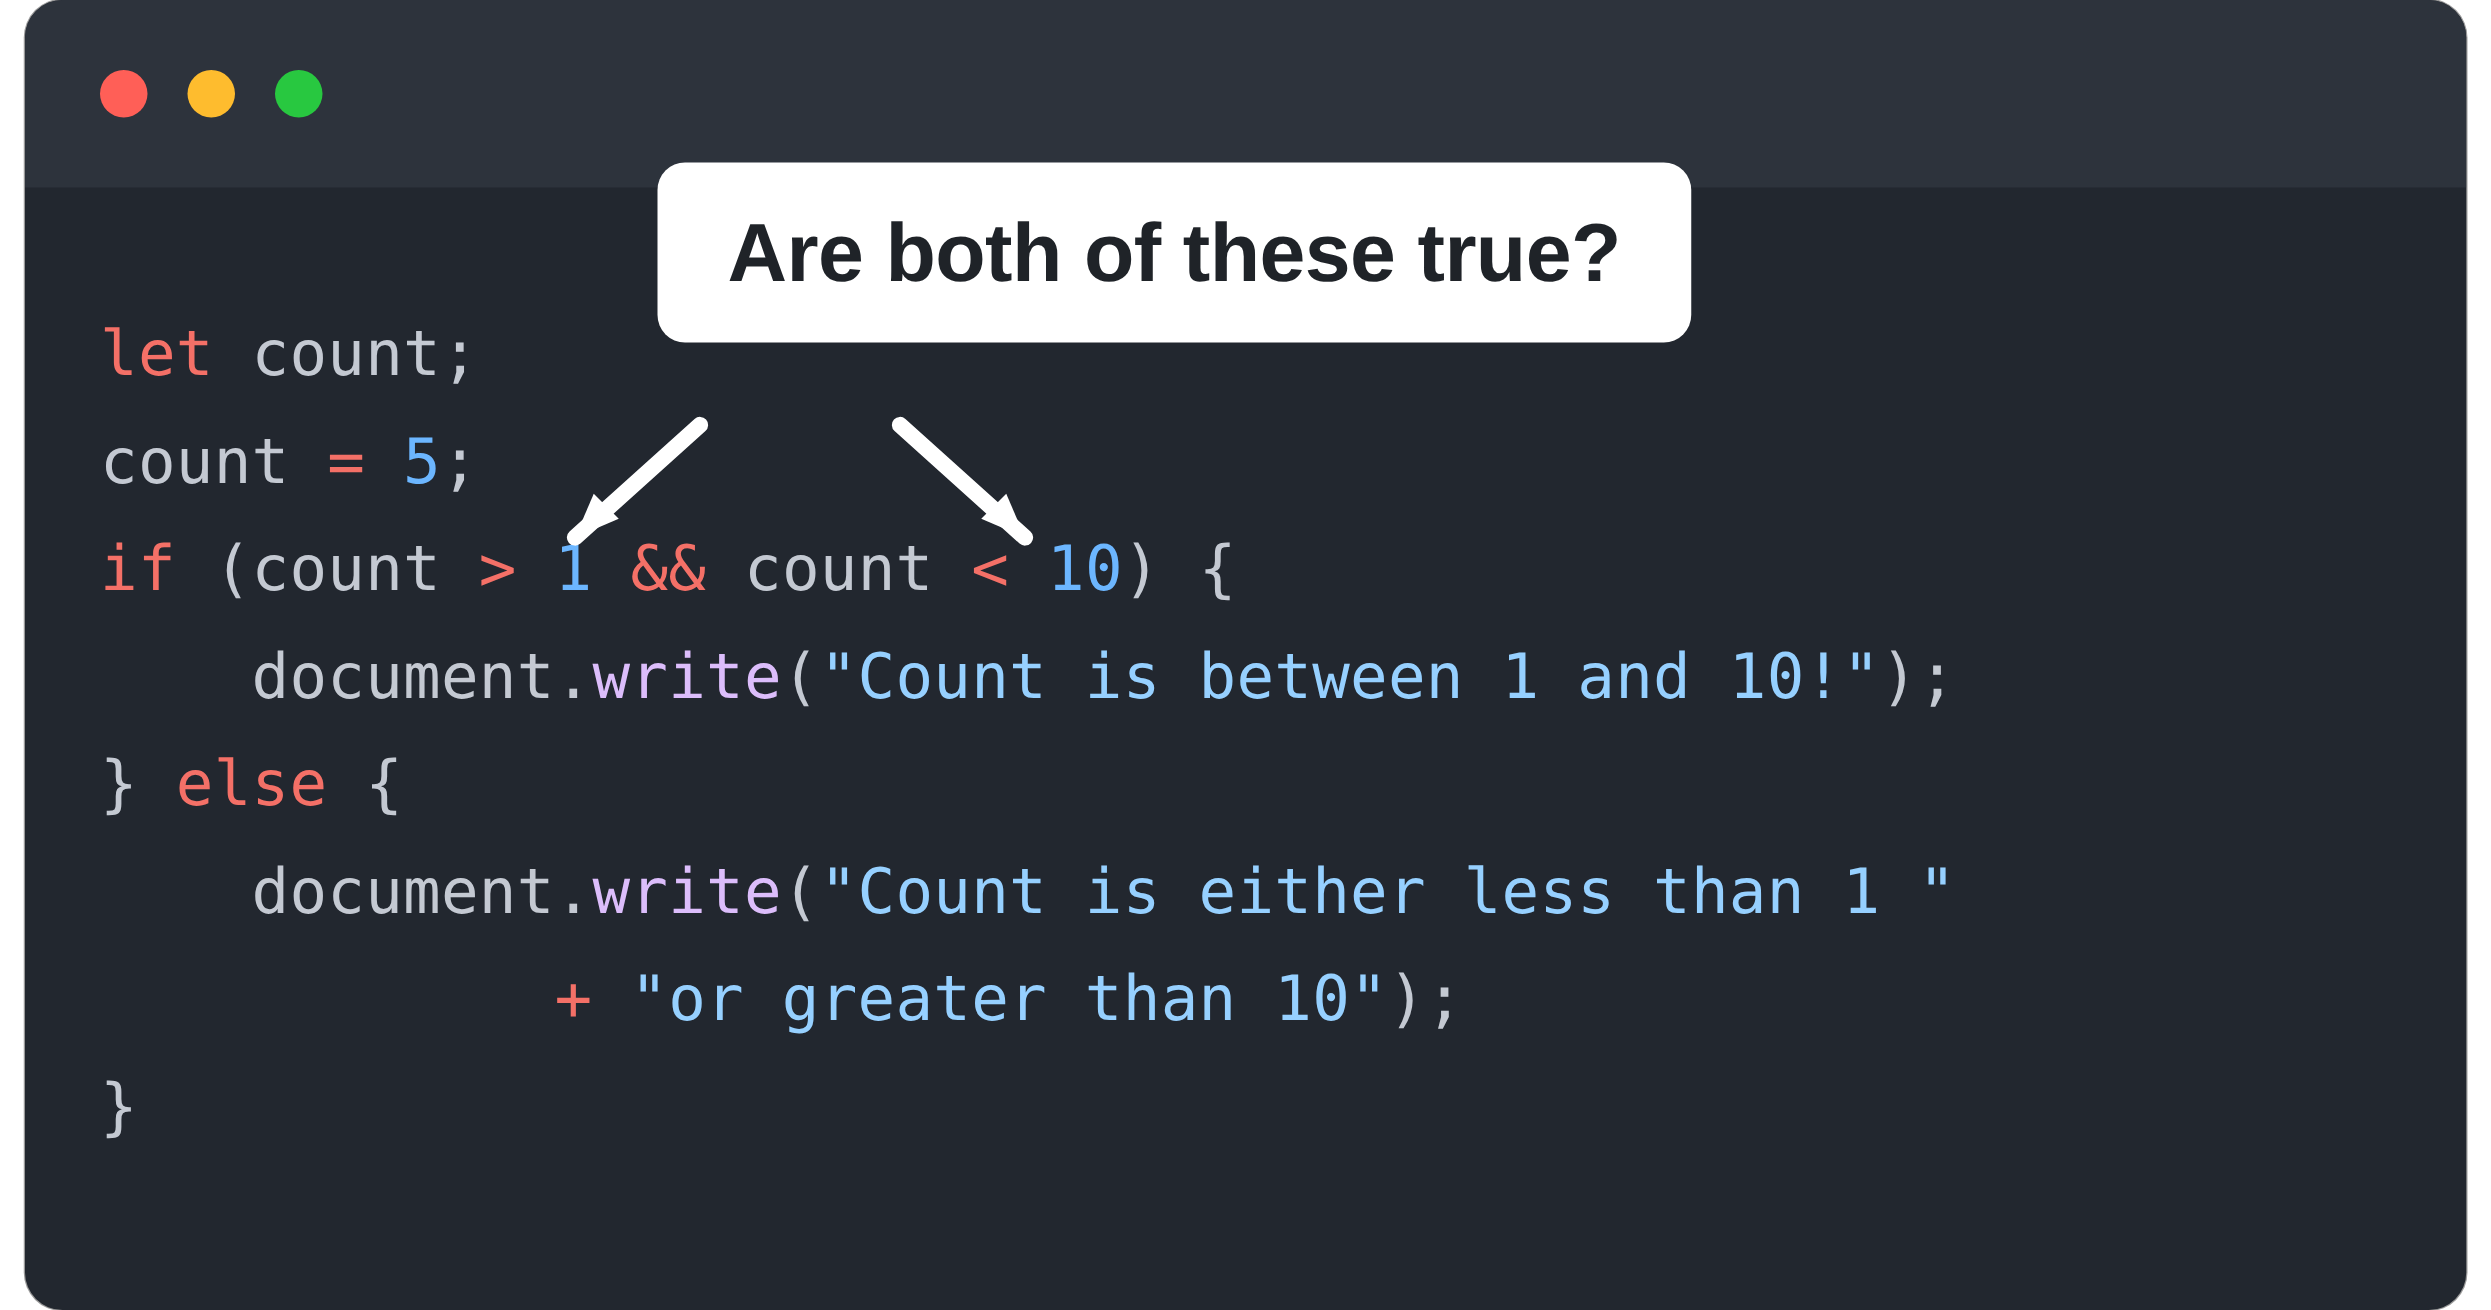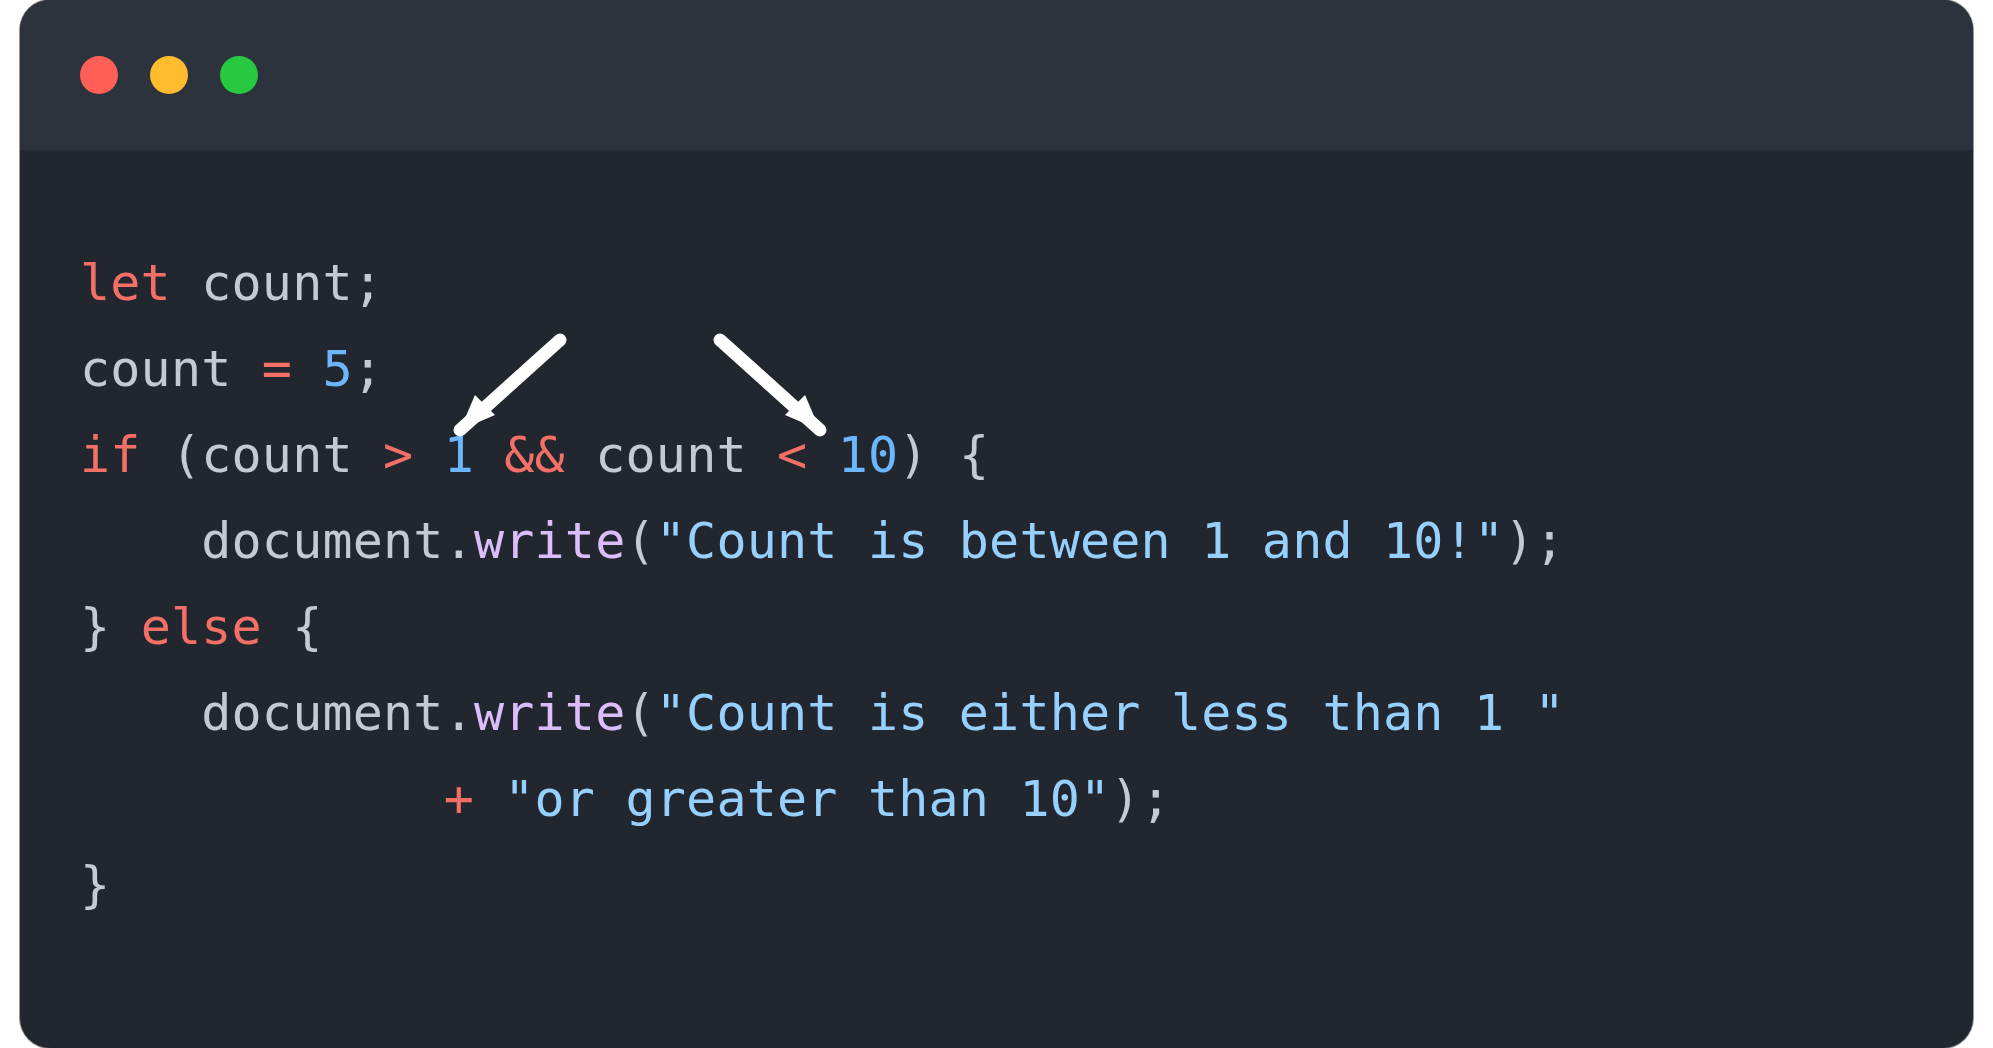--- a/index.html
+++ b/index.html
@@ -104,20 +104,23 @@
 
   <div class="code-area"><span class="line"><span class="kw">let</span><span> </span><span class="id">count</span><span class="punc">;</span></span>
 <span class="line"><span class="id">count</span><span> </span><span class="op">=</span><span> </span><span class="num">5</span><span class="punc">;</span></span>
 <span class="line"><span class="kw">if</span><span> </span><span class="punc">(</span><span class="id">count</span><span> </span><span class="op">&gt;</span><span> </span><span class="num">1</span><span> </span><span class="op">&amp;&amp;</span><span> </span><span class="id">count</span><span> </span><span class="op">&lt;</span><span> </span><span class="num">10</span><span class="punc">)</span><span> </span><span class="punc">{</span></span>
 <span class="line"><span>    </span><span class="prop">document</span><span class="punc">.</span><span class="fn">write</span><span class="punc">(</span><span class="str">"Count is between 1 and 10!"</span><span class="punc">)</span><span class="punc">;</span></span>
 <span class="line"><span class="punc">}</span><span> </span><span class="kw">else</span><span> </span><span class="punc">{</span></span>
 <span class="line"><span>    </span><span class="prop">document</span><span class="punc">.</span><span class="fn">write</span><span class="punc">(</span><span class="str">"Count is either less than 1 "</span></span>
 <span class="line"><span>            </span><span class="op">+</span><span> </span><span class="str">"or greater than 10"</span><span class="punc">)</span><span class="punc">;</span></span>
 <span class="line"><span class="punc">}</span></span></div>
 
+  <div class="callout">
+    <span>Are both of these true?</span>
+  </div>
 
   <svg class="arrows" width="520" height="130">
 
     <path class="arrow-path" d="M160,10 L60,100"></path>
     <polygon class="arrow-head" points="60,100 95,85 75,65"></polygon>
 
     <path class="arrow-path" d="M320,10 L420,100"></path>
     <polygon class="arrow-head" points="420,100 385,85 405,65"></polygon>
   </svg>
 

